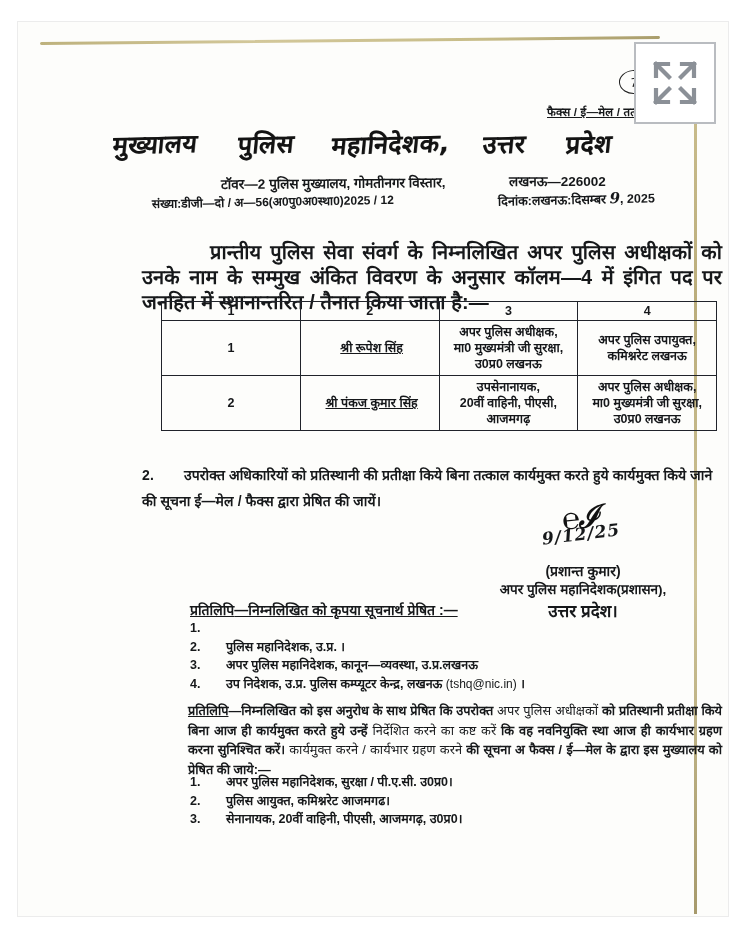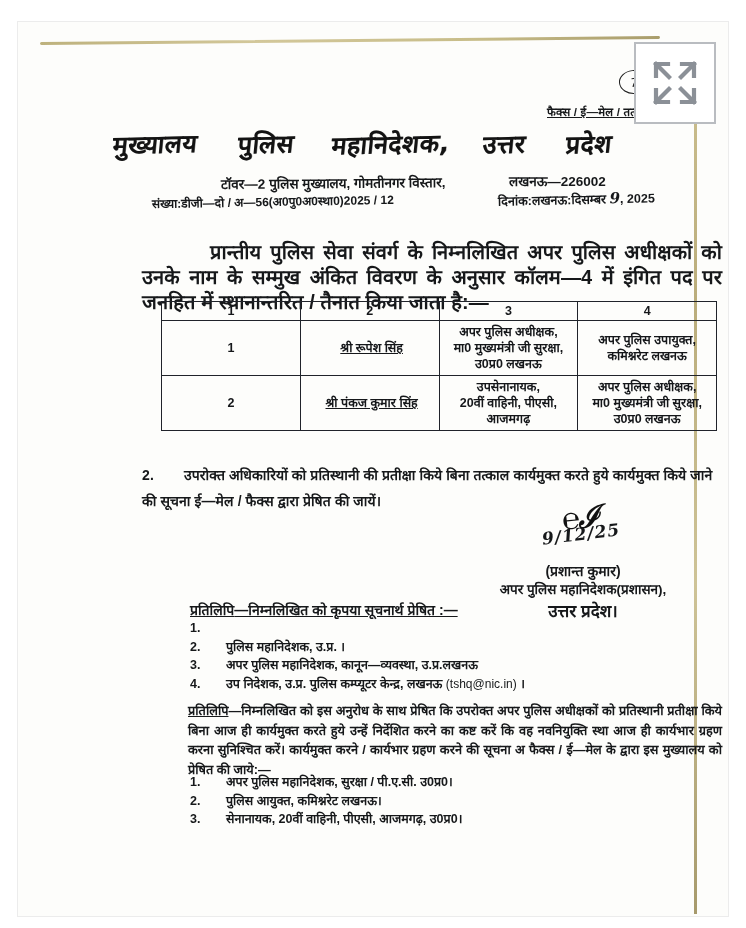--- a/index.html
+++ b/index.html
@@ -220,21 +220,21 @@
   .copy-list .mono{
     font-family:"Liberation Sans",sans-serif;
     font-weight:400;font-size:12px;
   }
   .copy2-body{
     position:absolute;left:170px;top:679px;
     width:534px;
     font-size:12.8px;line-height:19.5px;font-weight:600;
     text-align:justify;
   }
-  .copy2-body b{font-weight:700;}
+  .copy2-body b{font-weight:400;}
   #copy2-list{top:751px;left:172px;}
 </style>
 </head>
 <body>
 
 <div id="viewer">
 
   <div class="guide left"></div>
   <div class="guide right"></div>
 
@@ -343,21 +343,21 @@
       <span>आज ही कार्यभार ग्रहण करना सुनिश्चित करें। </span><b>कार्यमुक्त करने / कार्यभार ग्रहण करने</b><span> की सूचना अ</span>
       <span>फैक्स / ई—मेल के द्वारा इस मुख्यालय को प्रेषित की जाये:—</span>
     </div>
     <div id="copy2-list" class="copy-list doc-text">
       <div class="row">
         <span class="idx">1.</span>
         <span class="txt">अपर पुलिस महानिदेशक, सुरक्षा /  पी.ए.सी. उ0प्र0।</span>
       </div>
       <div class="row">
         <span class="idx">2.</span>
-        <span class="txt">पुलिस आयुक्त, कमिश्नरेट लखनऊ।</span>
+        <span class="txt">पुलिस आयुक्त, कमिश्नरेट आजमगढ।</span>
       </div>
       <div class="row">
         <span class="idx">3.</span>
         <span class="txt">सेनानायक, 20वीं वाहिनी, पीएसी, आजमगढ़, उ0प्र0।</span>
       </div>
     </div>
 
   </div>
 
   <div id="expand-btn" style="position:absolute;left:634px;top:42px;width:78px;height:78px;background:#ffffff;border:2px solid #b9bcc0;display:flex;align-items:center;justify-content:center;">

